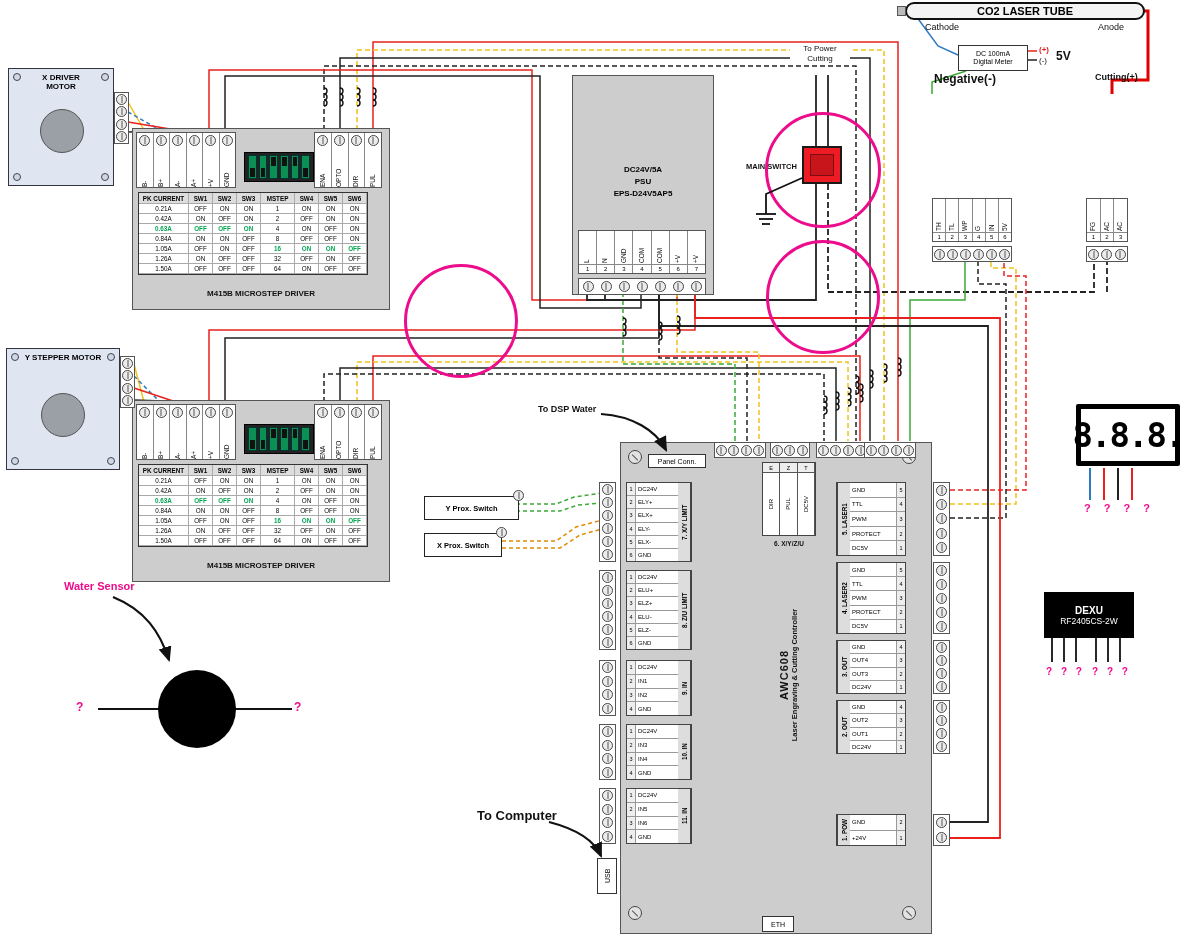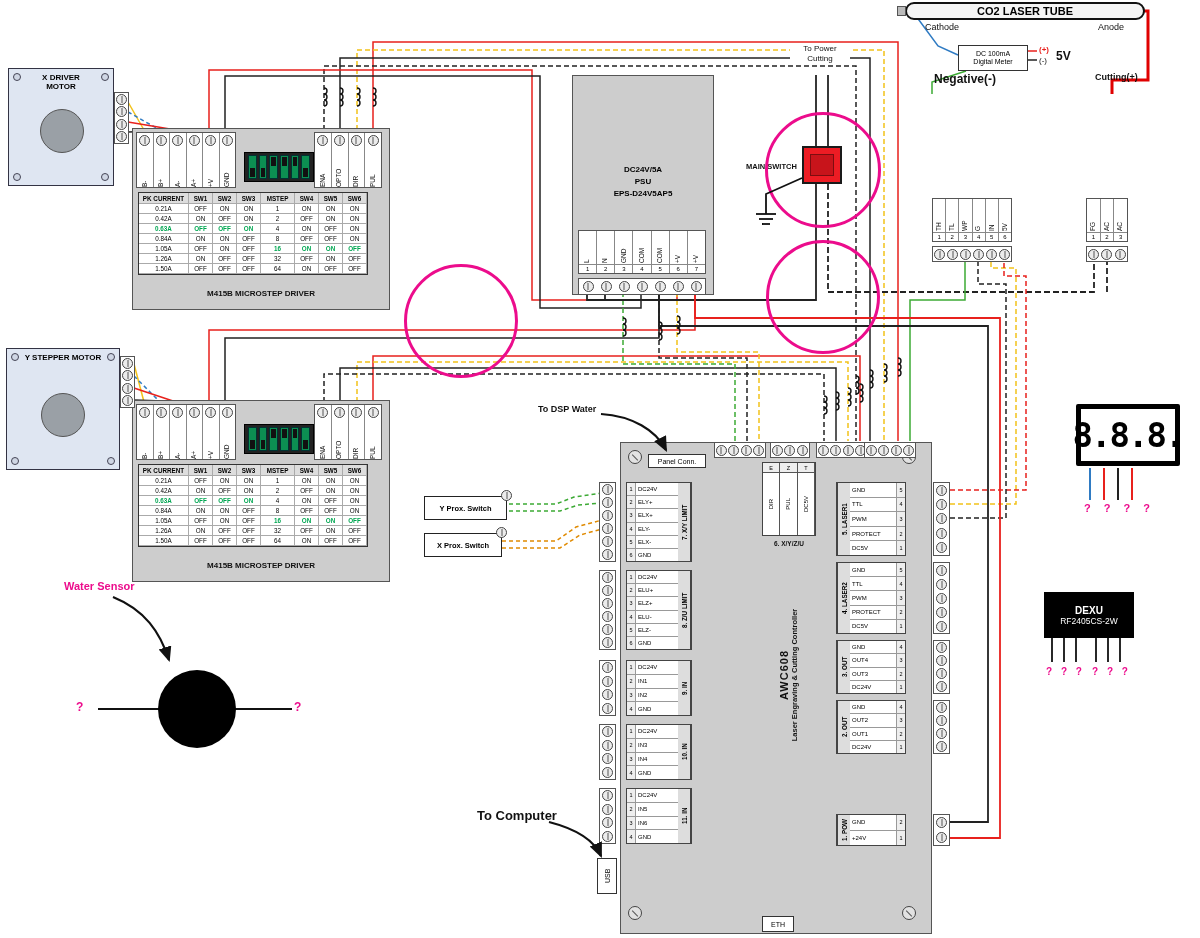--- a/index.html
+++ b/index.html
@@ -923,21 +923,21 @@
   <div style="font-size:7.5px;font-weight:bold">Laser Engraving &amp; Cutting Controller</div>
 </div>
 
 <div class="comp vbox" style="left:597px;top:858px;width:20px;height:36px;background:#fff;border:1px solid #333;display:flex;align-items:center;justify-content:center;font-size:7px;z-index:3">
   <span>USB</span>
 </div>
 <div class="comp" style="left:762px;top:916px;width:32px;height:16px;background:#fff;border:1px solid #333;display:flex;align-items:center;justify-content:center;font-size:7px;z-index:3">
   <span>ETH</span>
 </div>
 
-<div class="comp" style="left:424px;top:496px;width:83px;height:24px;background:#fff;border:1.5px solid #222;display:flex;align-items:center;justify-content:center;font-size:7.5px;font-weight:bold;z-index:2">
+<div class="comp" style="left:424px;top:496px;width:95px;height:24px;background:#fff;border:1.5px solid #222;display:flex;align-items:center;justify-content:center;font-size:7.5px;font-weight:bold;z-index:2">
   <span>Y Prox. Switch</span>
   <div class="screw" style="position:absolute;right:-6px;top:-7px"></div>
 </div>
 <div class="comp" style="left:424px;top:533px;width:78px;height:24px;background:#fff;border:1.5px solid #222;display:flex;align-items:center;justify-content:center;font-size:7.5px;font-weight:bold;z-index:2">
   <span>X Prox. Switch</span>
   <div class="screw" style="position:absolute;right:-6px;top:-7px"></div>
 </div>
 
 <div class="lbl" style="left:538px;top:404px;font-size:9px;font-weight:bold">To DSP Water</div>
 <div class="lbl" style="left:477px;top:808px;font-size:13px;font-weight:bold">To Computer</div>

